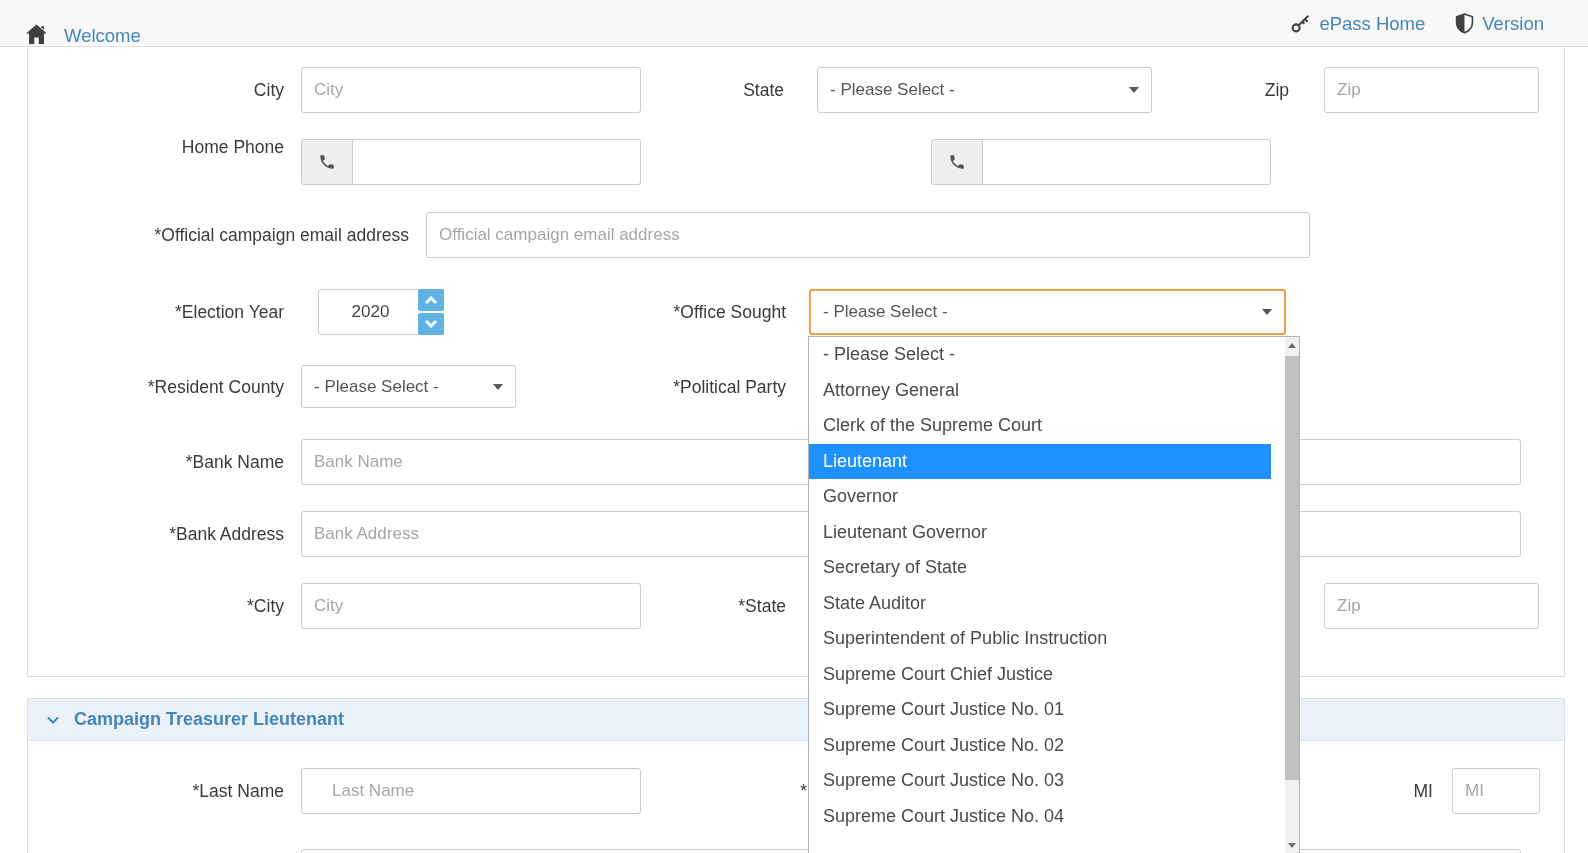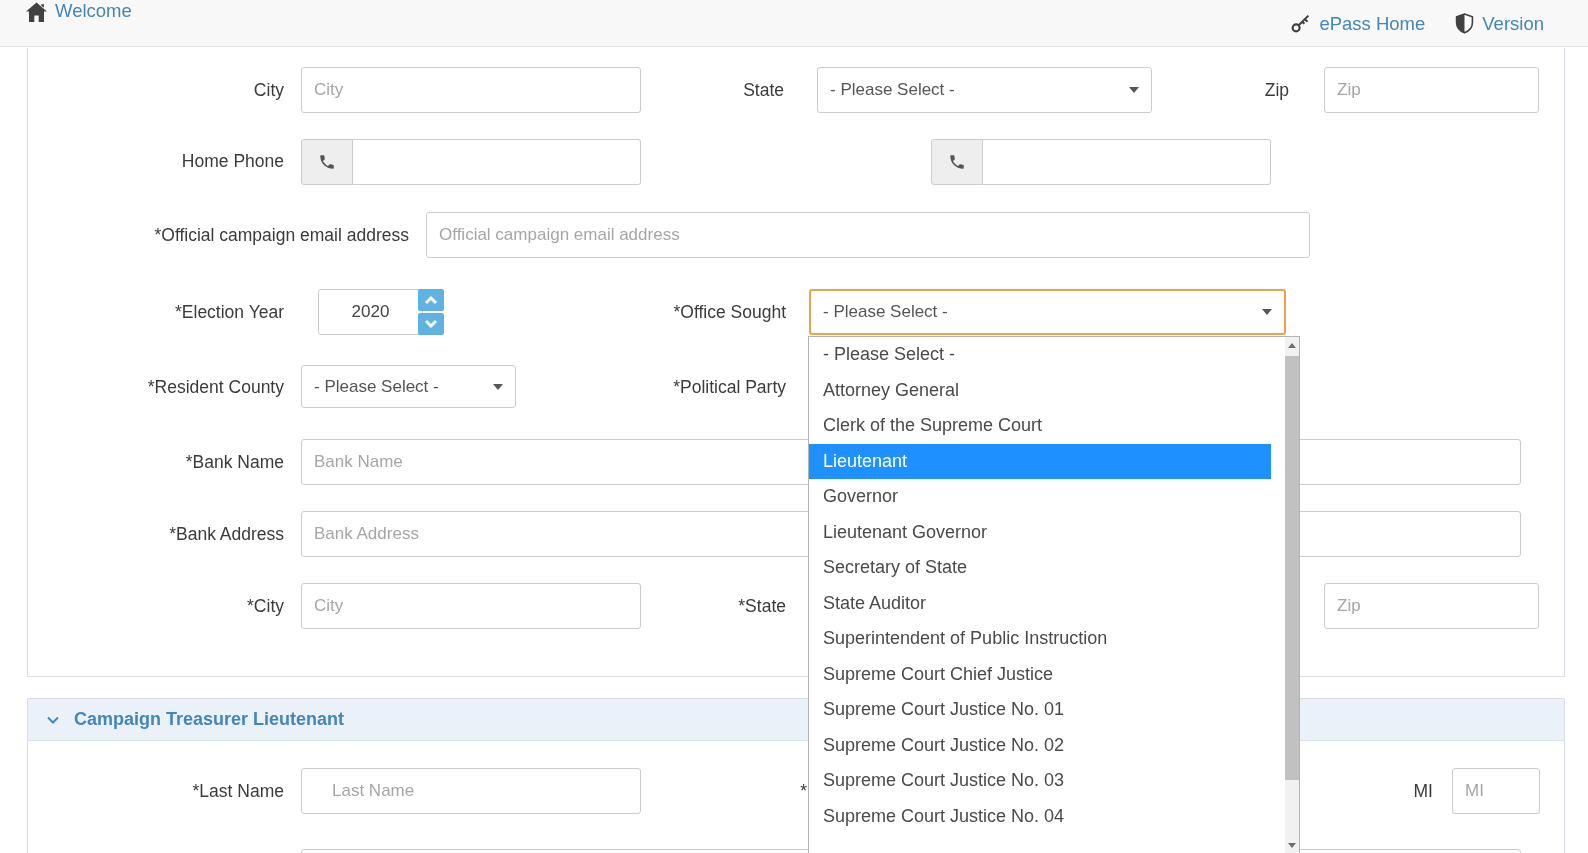--- a/index.html
+++ b/index.html
@@ -2,21 +2,21 @@
 <html style="--accent: #4586b8; --highlight: #1e90ff; --focus: #f0a04a; --spinner: #5fb2e1;"><head>
 <meta charset="utf-8">
 <style>
   html,body{margin:0;padding:0;background:#fff;}
   .screen{position:relative;width:1588px;height:853px;overflow:hidden;background:#ffffff;
           font-family:"Liberation Sans","DejaVu Sans",sans-serif;font-size:17px;color:#3b3b3b;}
 
   
   .nav{position:absolute;left:0;top:0;width:1588px;height:47px;background:#f8f8f8;
        border-bottom:1px solid #e3e3e3;box-sizing:border-box;}
-  .nav-left{position:absolute;left:24px;top:0;height:47px;display:flex;align-items:flex-start;gap:6px;}
+  .nav-left{position:absolute;left:24px;top:0;height:47px;display:flex;align-items:flex-end;gap:15px;}
   .nav-right{position:absolute;right:44px;top:0;height:47px;display:flex;align-items:center;gap:30px;}
   .nav-link{display:flex;align-items:center;gap:8px;color:var(--accent,#4586b8);font-size:18.5px;cursor:pointer;text-decoration:none;}
 
   
   .panel{position:absolute;background:#fff;border:1px solid #d8dee4;box-sizing:border-box;}
   .panel1{left:27px;top:48px;width:1538px;height:629px;border-top:none;}
   .panel2{left:27px;top:698px;width:1538px;height:170px;}
   .sec-header{position:absolute;left:0;top:0;width:100%;height:42px;background:#eaf1f9;
               border-bottom:1px solid #d7e2ee;box-sizing:border-box;display:flex;align-items:center;gap:13px;padding-left:17px;}
   .sec-title{color:var(--accent,#4586b8);font-size:18px;font-weight:bold;}
@@ -91,21 +91,21 @@
     <div class="lbl" style="left:0;top:19px;width:256px;">City</div>
     <input class="inp" style="left: 273px; top: 19px; width: 340px;" placeholder="City">
     <div class="lbl" style="left:556px;top:19px;width:200px;">State</div>
     <div class="sel" style="left:789px;top:19px;width:335px;">
       <span>- Please Select -</span>
       <span class="caret"></span>
     </div>
     <div class="lbl" style="left:1061px;top:19px;width:200px;">Zip</div>
     <input class="inp" style="left: 1296px; top: 19px; width: 215px;" placeholder="Zip">
 
-    <div class="lbl" style="left:0;top:90px;width:256px;">Home Phone</div>
+    <div class="lbl" style="left:0;top:76px;width:256px;">Home Phone</div>
     <div class="addon" style="left:273px;top:91px;">
       <span style="display:flex;">
         <svg width="18" height="18" viewBox="0 0 24 24">
             <path fill="#555" d="M6.62 10.79c1.44 2.83 3.76 5.14 6.59 6.59l2.2-2.2c.27-.27.67-.36 1.02-.24 1.12.37 2.33.57 3.57.57.55 0 1 .45 1 1V20c0 .55-.45 1-1 1-9.39 0-17-7.61-17-17 0-.55.45-1 1-1h3.5c.55 0 1 .45 1 1 0 1.25.2 2.45.57 3.57.11.35.03.74-.25 1.02l-2.2 2.2z"></path>
           </svg>
       </span>
     </div>
     <input class="inp addon-input" style="left: 325px; top: 91px; width: 288px;">
     <div class="addon" style="left:903px;top:91px;">
       <span style="display:flex;">

